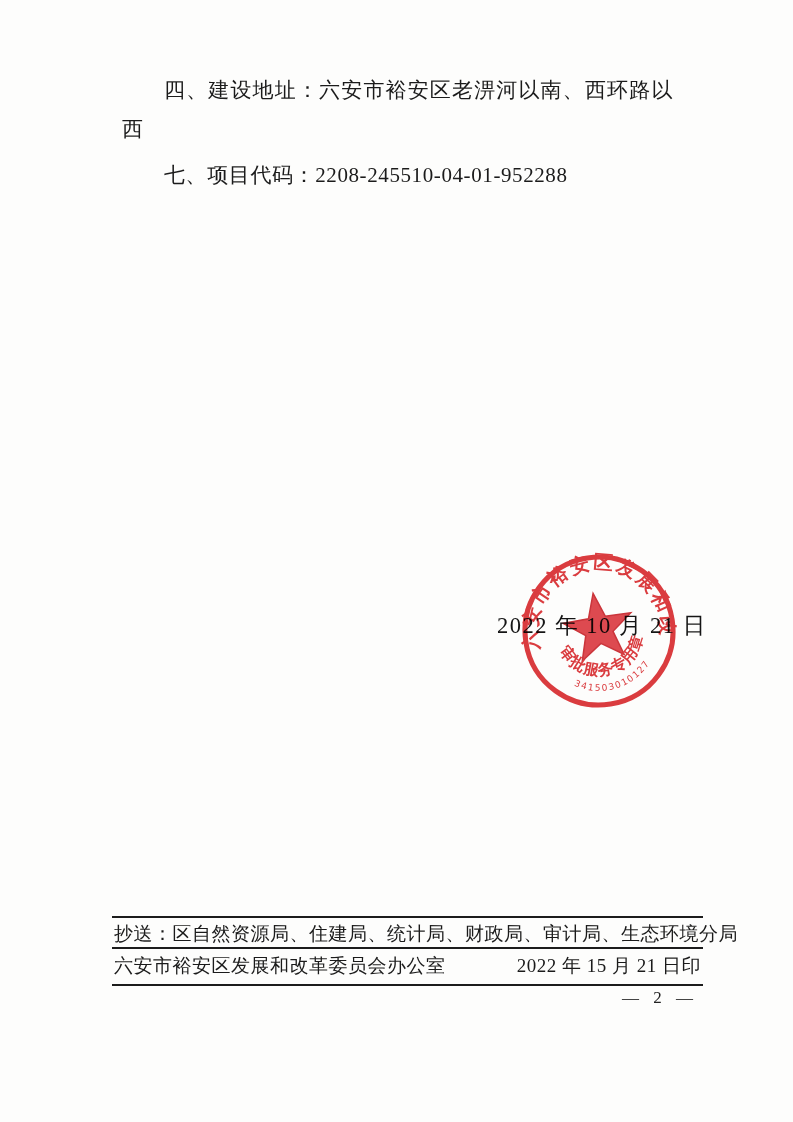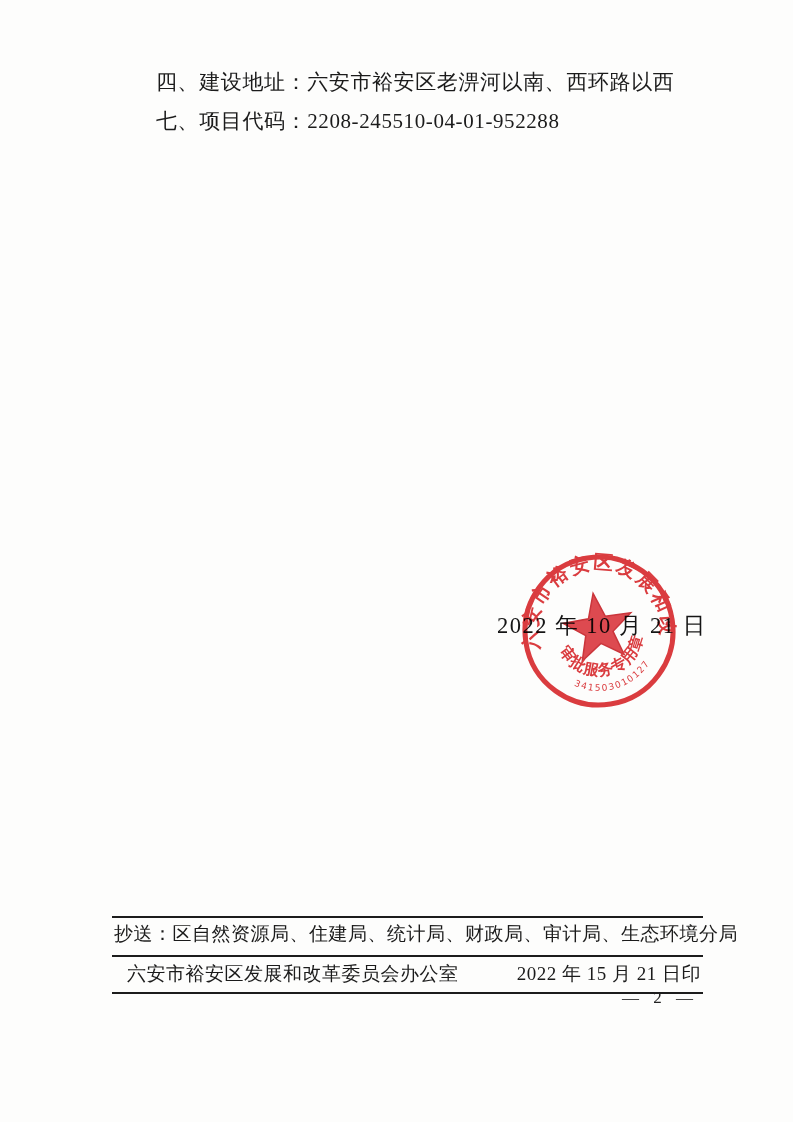--- a/index.html
+++ b/index.html
@@ -14,21 +14,21 @@
   }
   
   .doc-body{
     position:absolute;
     left:114px;top:63px;width:567px;
     font-size:21px;
     line-height:38.6px;
     text-align:justify;
     letter-spacing:0.6px;
   }
-  .doc-body p{margin:0;text-indent:2em;}
+  .doc-body p{margin:8px;text-indent:2em;}
   
   .issue-date{
     position:absolute;
     left:497px;top:610px;
     font-size:22.5px;
     letter-spacing:1.5px;
     white-space:nowrap;
     color:#151515;
   }
   .seal{
@@ -40,24 +40,24 @@
   }
   
   .footer{
     position:absolute;
     left:112px;top:916px;width:591px;
     font-size:19px;
     letter-spacing:0.5px;
   }
   .rule{border-top:2px solid #1c1c1c;height:0;}
   .rule.thick{border-top-width:2.5px;}
-  .cc-row{padding:3px 0 8px 2px;white-space:nowrap;}
+  .cc-row{padding:3px 0 0 2px;white-space:nowrap;}
   .issuer-row{
     display:flex;justify-content:space-between;align-items:baseline;
-    padding:4px 2px 5px 2px;white-space:nowrap;margin-left:13px;
+    padding:4px 2px 5px 2px;white-space:nowrap;
   }
   .page-number{
     position:absolute;
     left:622px;top:988px;
     font-size:17px;
     letter-spacing:5px;
     white-space:nowrap;
     color:#222;
   }
 </style>

